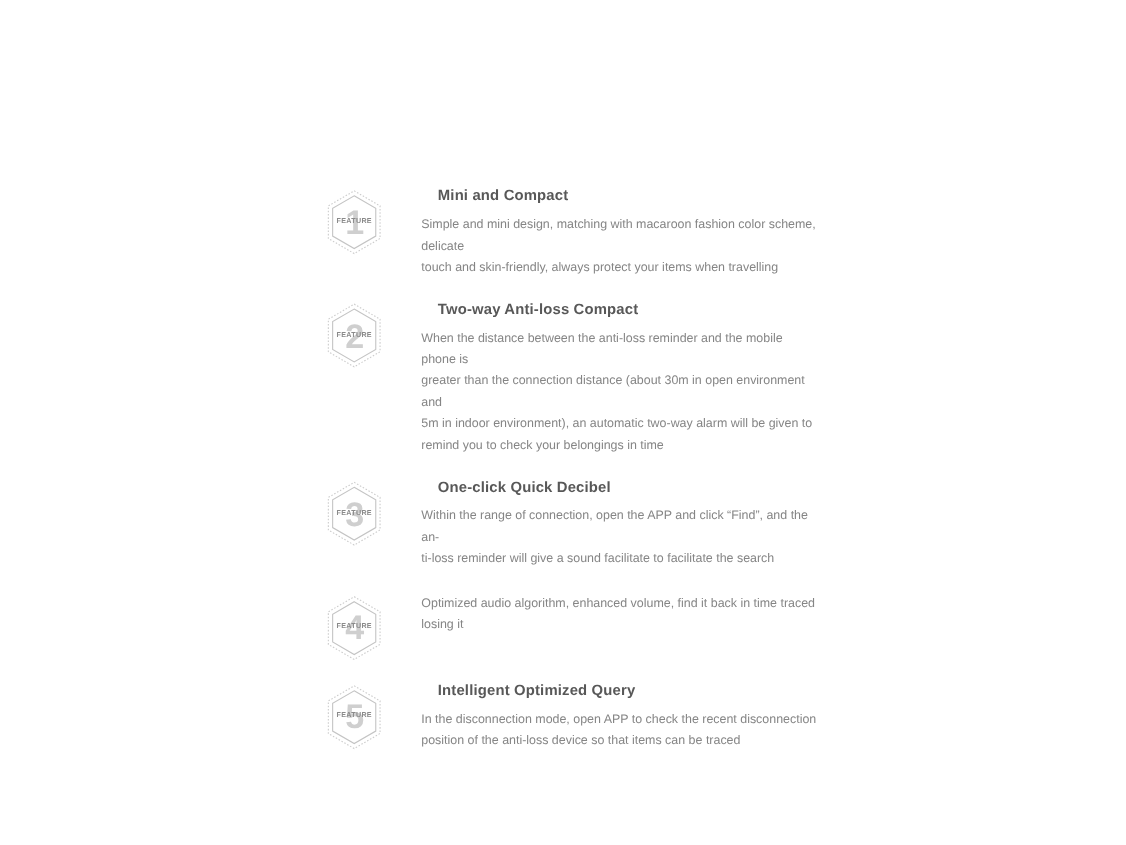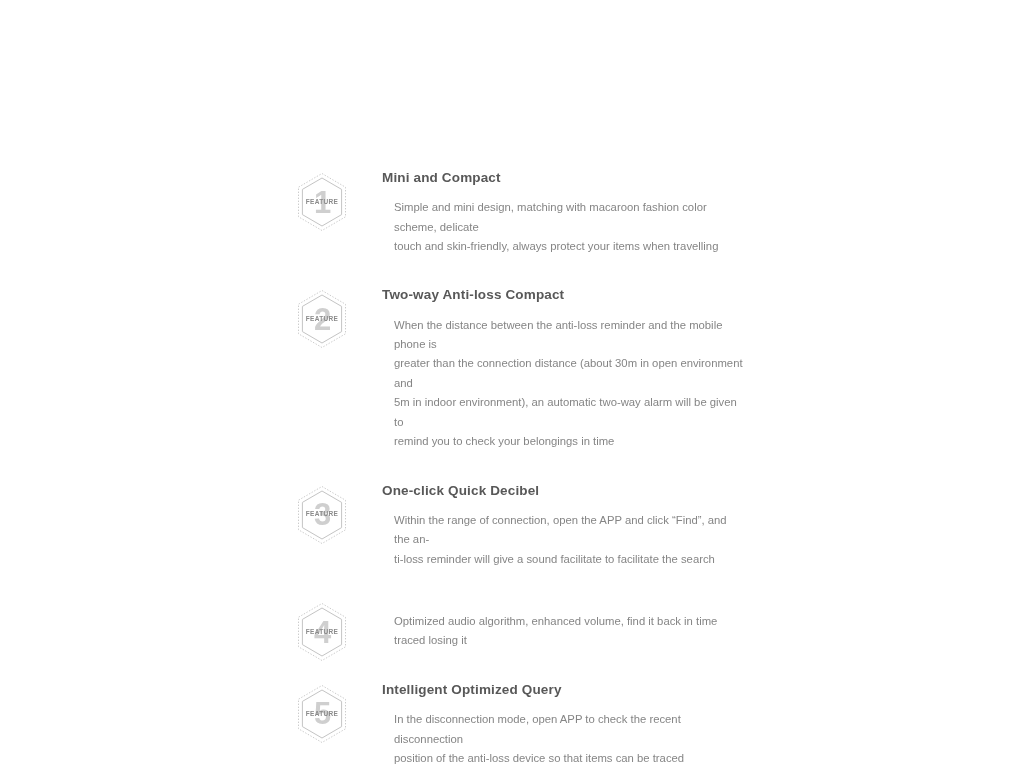--- a/index.html
+++ b/index.html
@@ -89,31 +89,31 @@
     flex: 1 1 auto;
     padding-top: 2px;
   }
 
   .feature-title {
     font-family: "Liberation Sans", sans-serif;
     font-size: 13.5px;
     font-weight: bold;
     color: #585858;
     letter-spacing: 0.15px;
-    margin: 0 0 9px 0;
+    margin: 0 0 9px 16px;
     line-height: 1.2;
   }
 
   .feature-desc {
     font-family: "Liberation Sans", sans-serif;
     font-size: 11.3px;
     font-weight: normal;
     color: #858585;
     line-height: 1.72;
-    margin: 12px;
+    margin: 1px;
     white-space: pre-line;
     max-width: 360px;
   }
 </style>
 </head>
 <body>
 
 <div id="feature-list">
   <div class="feature-row">
     <div class="badge-cell">

